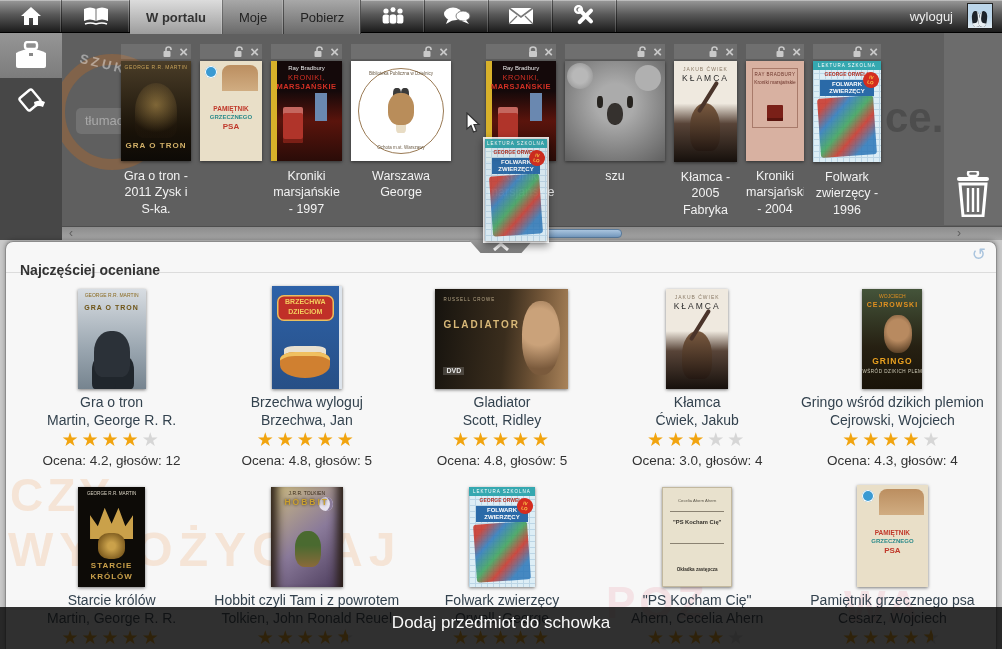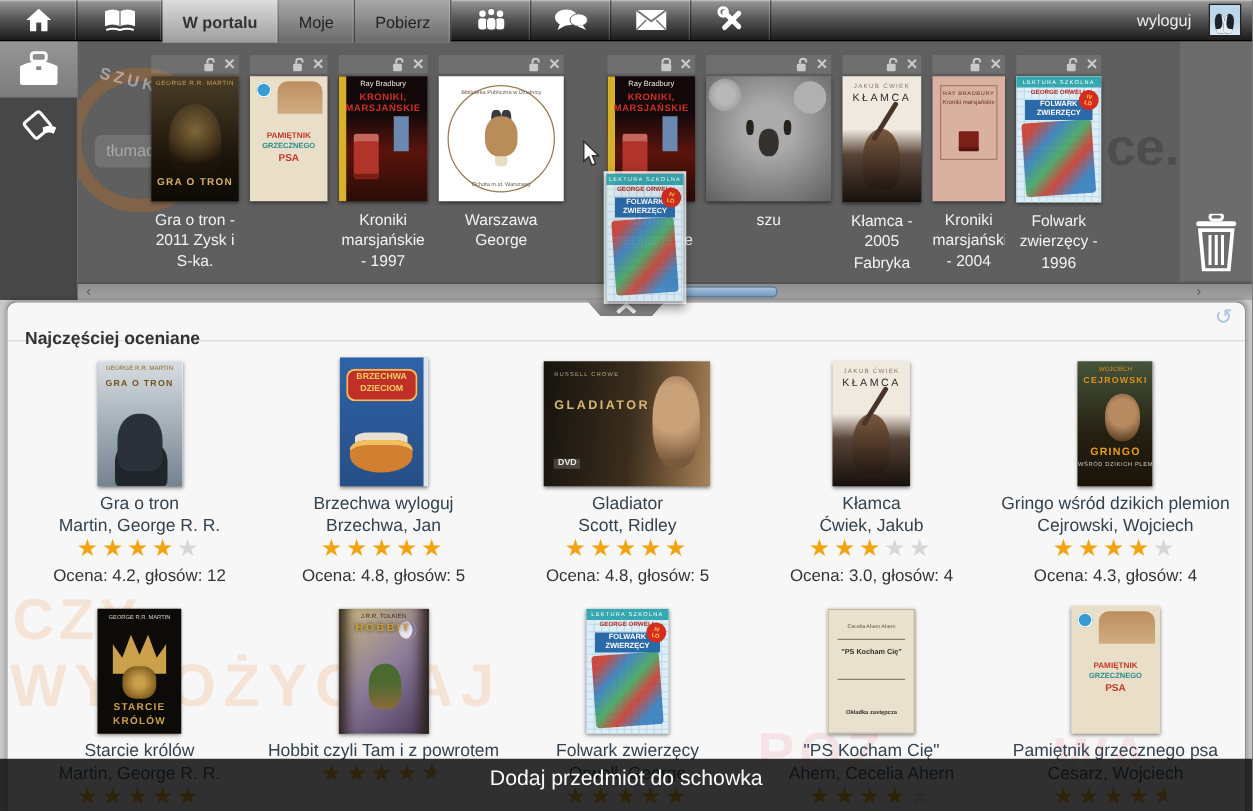--- a/index.html
+++ b/index.html
@@ -87,21 +87,21 @@
     background:linear-gradient(180deg,#b07a46,#caa070);opacity:.8;}
   .cv-pam .l1{top:44px;font-size:6.5px;font-weight:bold;color:#c0392b;}
   .cv-pam .l2{top:53px;font-size:6px;font-weight:bold;color:#2a8a8a;}
   .cv-pam .l3{top:61px;font-size:8px;font-weight:bold;color:#c0392b;}
 
   .cv-kron97{background:linear-gradient(180deg,#14090a 0%,#14090a 30%,#5a140c 60%,#2a0c08);}
   .cv-kron97::before{content:"";position:absolute;left:0;top:0;bottom:0;width:6px;background:#d8b12a;}
   .cv-kron97::after{content:"";position:absolute;left:12px;top:46px;width:20px;height:36px;background:#b0342a;
     box-shadow:inset 0 -4px 0 #7a1f16, inset 0 6px 0 rgba(255,255,255,.25), 28px -18px 0 -4px #6a88b0;border-radius:2px;}
   .cv-kron97 .l1{top:4px;font-size:6px;color:#e8e8e8;}
-  .cv-kron97 .l2{top:13px;font-size:7.5px;font-weight:bold;color:#d23024;letter-spacing:.5px;}
+  .cv-kron97 .l2{top:13px;font-size:7.5px;font-weight:normal;color:#d23024;letter-spacing:.5px;}
   .cv-kron97 .l3{top:22px;font-size:7.5px;font-weight:bold;color:#d23024;letter-spacing:.5px;}
 
   .cv-wawa{background:#fff;}
   .cv-wawa::before{content:"";position:absolute;left:7px;top:7px;right:7px;bottom:7px;border-radius:50%;
     border:1px solid #9a7a54;}
   .cv-wawa::after{content:"";position:absolute;left:37px;top:32px;width:26px;height:32px;border-radius:45% 45% 40% 40%;
     background:#b98d5a;box-shadow:0 16px 0 -8px #e8dcc4, -4px -14px 0 -9px #3a3a3a, 4px -14px 0 -9px #3a3a3a;}
   .cv-wawa .l1{top:10px;font-size:4.5px;color:#6a5a44;white-space:normal;padding:0 10px;}
   .cv-wawa .l2{top:84px;font-size:4.5px;color:#6a5a44;}
 
@@ -583,20 +583,21 @@
   </div>
 
   <div class="grid-item">
     <div class="gcover-wrap">
             <div class="cover cv-hobbit" style="width: 72px; height: 100px;">
               <span class="l l1">J.R.R. TOLKIEN</span>
               <span class="l l2">HOBBIT</span>
             </div>
           </div>
     <div class="gtitle">Hobbit czyli Tam i z powrotem</div>
+    <div class="gauthor">Tolkien, John Ronald Reuel</div>
     <div class="gstars"><span class="st full">★</span><span class="st full">★</span><span class="st full">★</span><span class="st full">★</span><span class="st half">★<i>★</i></span></div>
 
   </div>
 
   <div class="grid-item">
     <div class="gcover-wrap">
             <div class="cover cv-folwark" style="width: 66px; height: 100px;">
               <span class="l l1">LEKTURA SZKOLNA</span>
               <span class="l l2">GEORGE ORWELL</span>
               <span class="l l3">FOLWARK ZWIERZĘCY</span>

